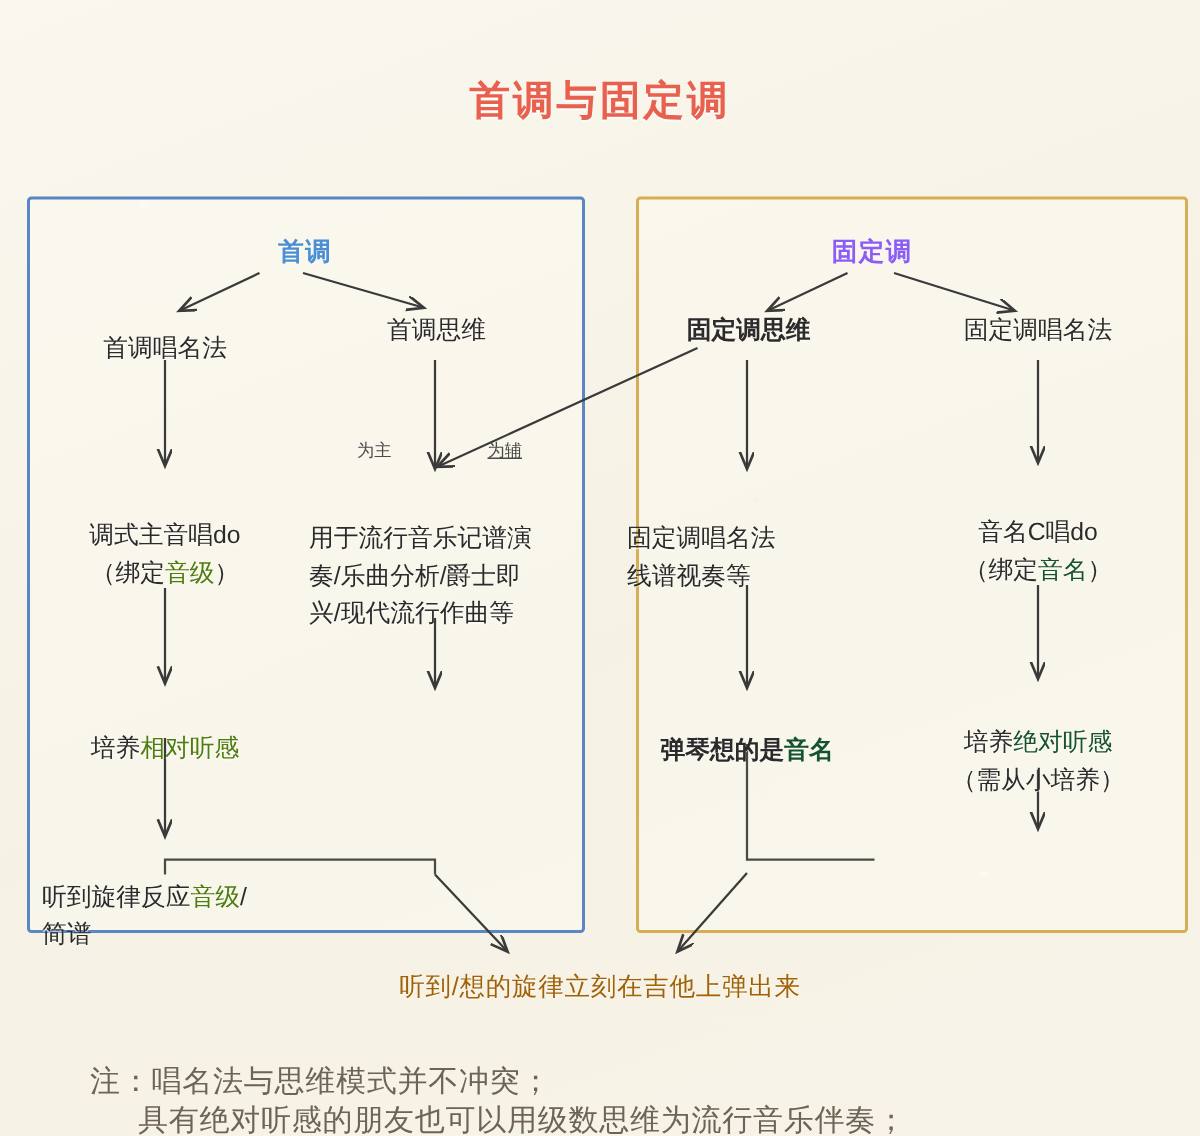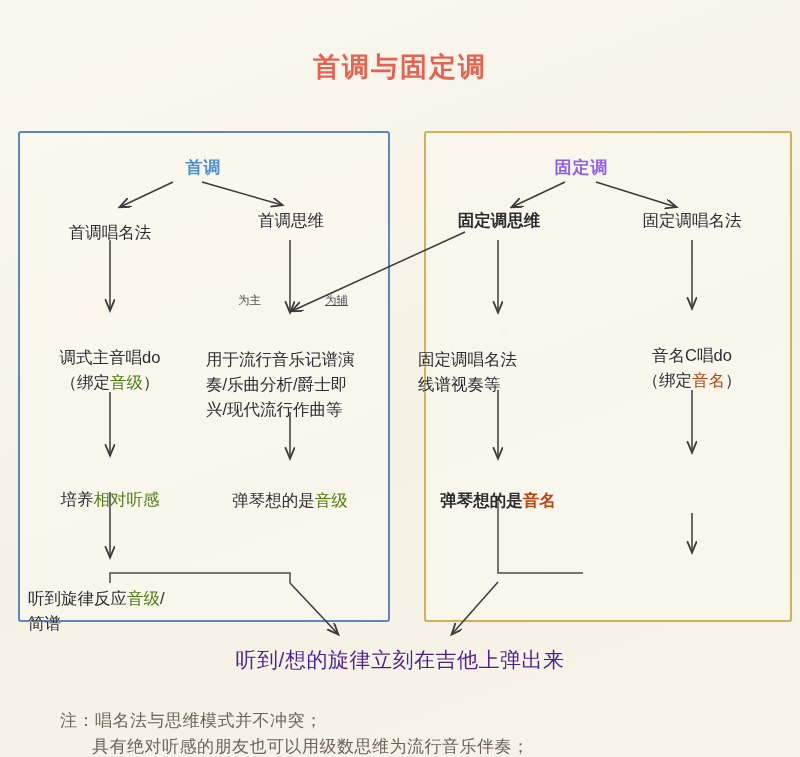--- a/index.html
+++ b/index.html
@@ -45,33 +45,33 @@
   }
   .node.center{text-align:center;}
   .node.left{text-align:left;}
 
   .root{
     font-size:17px;font-weight:bold;letter-spacing:1px;
   }
   .root.blue{color:#4a8fd4;}
   .root.gold{color:#8b5cf6;}
   .hi-blue{color:#4d7c0f;}
-  .hi-gold{color:#c2410c;text-align:center;}
+  .hi-gold{color:#14532d;text-align:center;}
   .edge-label{position:absolute;font-size:11.5px;color:#4a4a4a;margin-top:32px;}
 
   .bottom-note{
     position:absolute;
-    font-size:21px;
-    color:#4c1d95;
+    font-size:17px;
+    color:#a16207;
     letter-spacing:.5px;
     text-shadow:0 1px 0 rgba(255,255,255,.6);
   }
   .foot{
     position:absolute;
-    font-size:17px;
+    font-size:20px;
     color:#6d6455;
     line-height:26px;
     letter-spacing:.5px;
   }
   svg#wires{position:absolute;inset:0;width:800px;height:757px;pointer-events:none;}
 </style>
 </head>
 <body>
 
 <div id="paper-texture"></div>
@@ -150,23 +150,20 @@
     <span>听到旋律反应</span><span class="hi-blue">音级</span><span>/
 简谱</span>
   </div>
 
   <div class="node left" style="left:206px;top:322px;width:178px;">
     <span>用于流行音乐记谱演
 奏/乐曲分析/爵士即
 兴/现代流行作曲等</span>
   </div>
 
-  <div class="node center" style="left:200px;top:463px;width:180px;">
-    <span>弹琴想的是</span><span class="hi-blue">音级</span>
-  </div>
 
   <div class="node center root gold" style="left:534px;top:155px;width:95px;">固定调</div>
 
   <div class="node center" style="left:428px;top:208px;width:142px;font-weight:bold;">固定调思维</div>
 
   <div class="node center" style="left:613px;top:208px;width:158px;">固定调唱名法</div>
 
   <div class="node left" style="left:418px;top:322px;width:172px;">
     <span>固定调唱名法
 线谱视奏等</span>
@@ -174,20 +171,24 @@
 
   <div class="node center" style="left:408px;top:463px;width:180px;font-weight:bold;">
     <span>弹琴想的是</span><span class="hi-gold">音名</span>
   </div>
 
   <div class="node center" style="left:606px;top:318px;width:172px;">
     <span>音名C唱do
 （绑定</span><span class="hi-gold">音名</span><span>）</span>
   </div>
 
+  <div class="node center" style="left:601px;top:458px;width:182px;">
+    <span>培养</span><span class="hi-gold">绝对听感</span><span>
+（需从小培养）</span>
+  </div>
 
 
   <div class="bottom-note" style="left:0;right:0;top:646px;text-align:center;">听到/想的旋律立刻在吉他上弹出来</div>
 
   <div class="foot" style="left:60px;top:708px;">注：唱名法与思维模式并不冲突；</div>
   <div class="foot" style="left:92px;top:734px;">具有绝对听感的朋友也可以用级数思维为流行音乐伴奏；</div>
 
 </div>
 
 </body></html>

